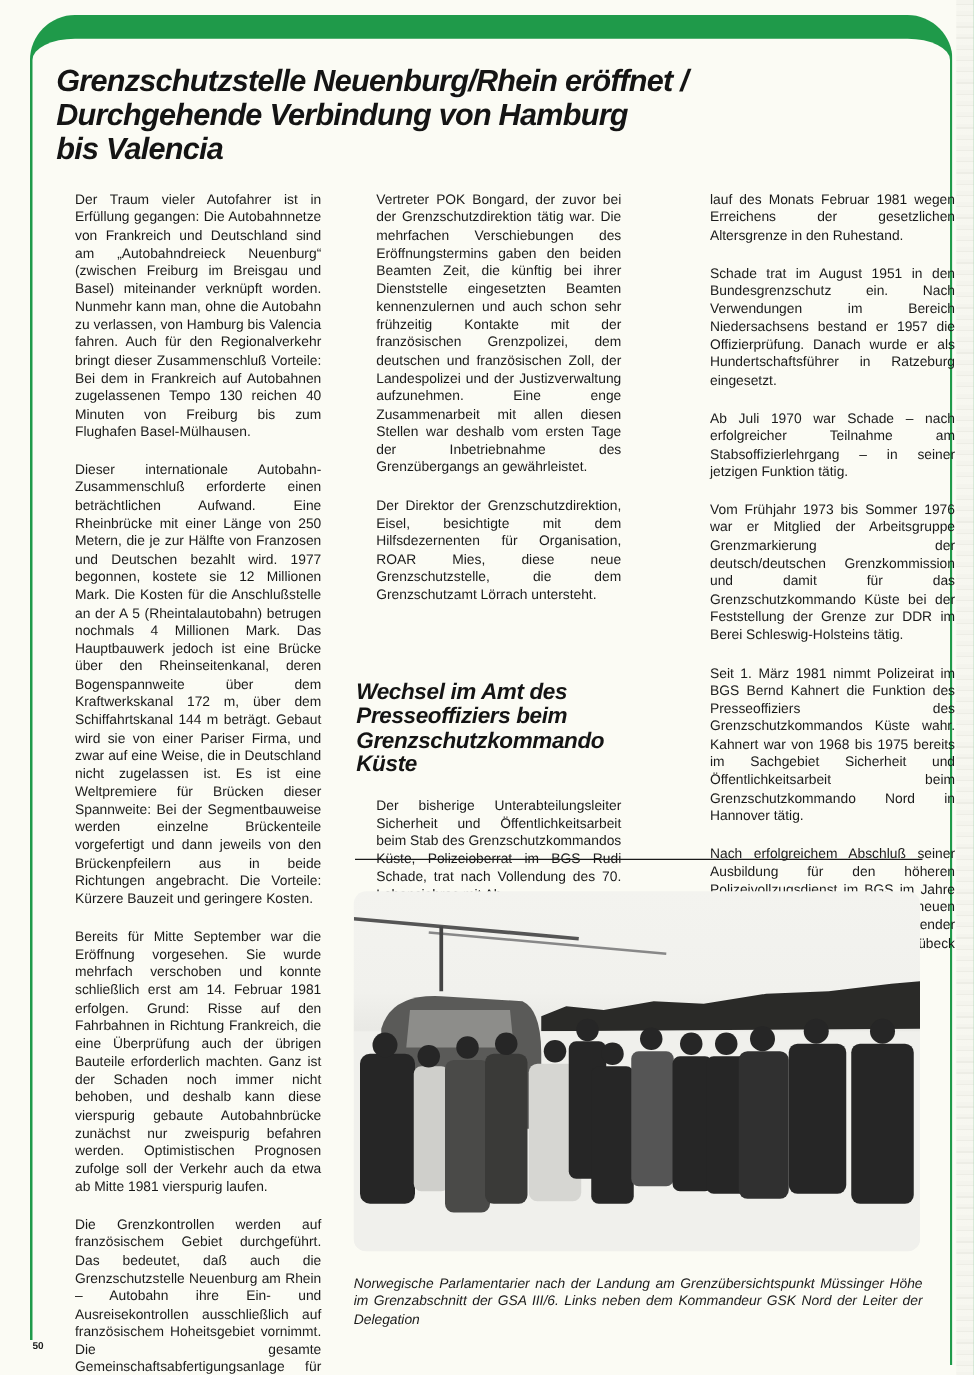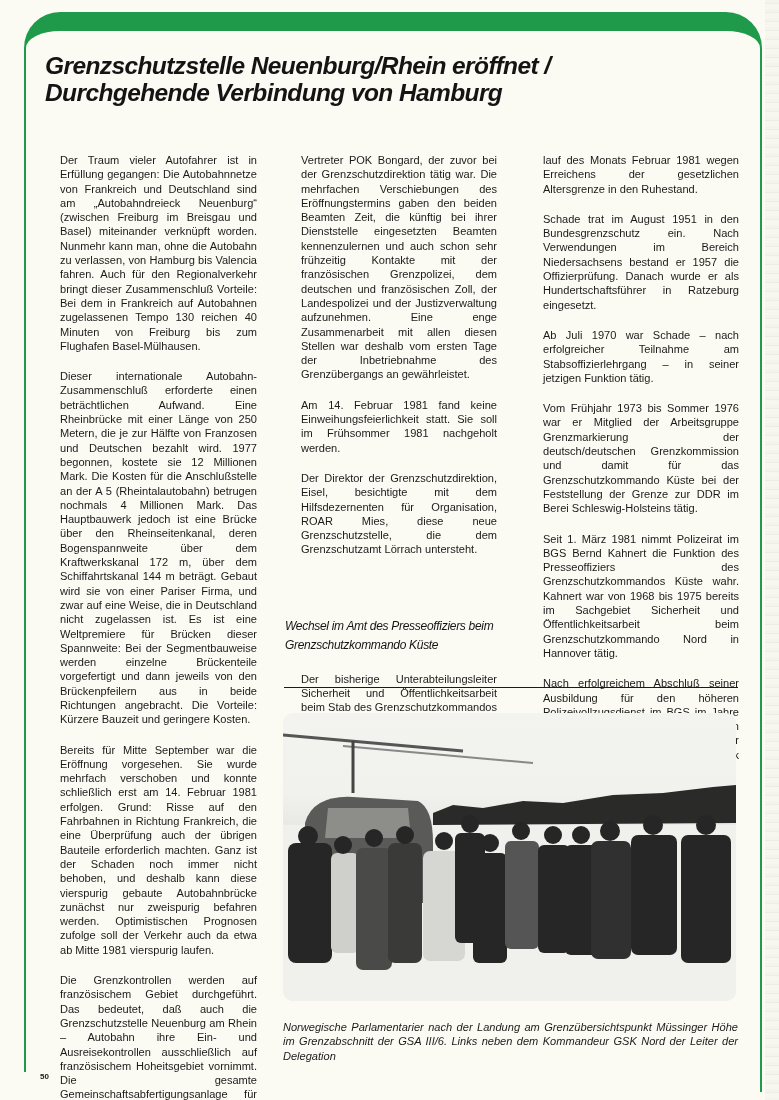--- a/index.html
+++ b/index.html
@@ -37,29 +37,29 @@
   }
   .col {
     position: absolute; top: 137px;
     font-size: 11.05px; line-height: 14.3px;
     text-align: justify;
   }
   .col p { margin: 16px; }
   .col p + p.gap { margin-top: 4px; }
   .col1 { left: 44px; width: 229px; }
   .col2 { left: 285px; width: 228px; }
-  .col3 { left: 527px; width: 228px; }
+  .col3 { left: 552px; width: 228px; }
   .subhead {
-    font-weight: 400; font-style: italic;
-    font-size: 12px; line-height: 19.5px; letter-spacing: -0.3px;
+    font-weight: 700; font-style: italic;
+    font-size: 18px; line-height: 19.5px; letter-spacing: -0.3px;
     text-align: left; color: #141414;
     margin: 60px 0 14px 0 !important;
   }
   .page-number {
-    position: absolute; left: 40px; top: 1072px; font-size: 8px; font-weight: 700;
+    position: absolute; left: 26px; top: 1072px; font-size: 8px; font-weight: 700;
   }
   .rule {
     position: absolute; left: 284px; top: 687px; width: 454px; height: 1px; background: #1a1a1a;
   }
   .photo {
     position: absolute; left: 283px; top: 713px; width: 453px; height: 288px;
     border-radius: 10px; overflow: hidden;
     background: linear-gradient(180deg, #f3f3ef 0%, #f1f1ed 28%, #e9e9e5 38%, #f2f2ee 52%, #eeeeea 100%);
   }
   .photo svg { display: block; }
@@ -71,33 +71,33 @@
 </head>
 <body>
 
 <div class="right-speckle"></div>
 <div class="frame"></div>
 <div class="frame-bottom-cut"></div>
 
 <h1 class="title">
   <span>Grenzschutzstelle Neuenburg/Rhein eröffnet /</span><br>
   <span>Durchgehende Verbindung von Hamburg</span><br>
+  <span>bis Valencia</span>
 </h1>
 
 <div class="col col1">
   <p>Der Traum vieler Autofahrer ist in Erfüllung gegangen: Die Autobahnnetze von Frankreich und Deutschland sind am „Autobahndreieck Neuenburg“ (zwischen Freiburg im Breisgau und Basel) miteinander verknüpft worden. Nunmehr kann man, ohne die Autobahn zu verlassen, von Hamburg bis Valencia fahren. Auch für den Regionalverkehr bringt dieser Zusammenschluß Vorteile: Bei dem in Frankreich auf Autobahnen zugelassenen Tempo 130 reichen 40 Minuten von Freiburg bis zum Flughafen Basel-Mülhausen.</p>
   <p>Dieser internationale Autobahn-Zusammenschluß erforderte einen beträchtlichen Aufwand. Eine Rheinbrücke mit einer Länge von 250 Metern, die je zur Hälfte von Franzosen und Deutschen bezahlt wird. 1977 begonnen, kostete sie 12 Millionen Mark. Die Kosten für die Anschlußstelle an der A 5 (Rheintalautobahn) betrugen nochmals 4 Millionen Mark. Das Hauptbauwerk jedoch ist eine Brücke über den Rheinseitenkanal, deren Bogenspannweite über dem Kraftwerkskanal 172 m, über dem Schiffahrtskanal 144 m beträgt. Gebaut wird sie von einer Pariser Firma, und zwar auf eine Weise, die in Deutschland nicht zugelassen ist. Es ist eine Weltpremiere für Brücken dieser Spannweite: Bei der Segmentbauweise werden einzelne Brückenteile vorgefertigt und dann jeweils von den Brückenpfeilern aus in beide Richtungen angebracht. Die Vorteile: Kürzere Bauzeit und geringere Kosten.</p>
   <p class="gap">Bereits für Mitte September war die Eröffnung vorgesehen. Sie wurde mehrfach verschoben und konnte schließlich erst am 14. Februar 1981 erfolgen. Grund: Risse auf den Fahrbahnen in Richtung Frankreich, die eine Überprüfung auch der übrigen Bauteile erforderlich machten. Ganz ist der Schaden noch immer nicht behoben, und deshalb kann diese vierspurig gebaute Autobahnbrücke zunächst nur zweispurig befahren werden. Optimistischen Prognosen zufolge soll der Verkehr auch da etwa ab Mitte 1981 vierspurig laufen.</p>
   <p>Die Grenzkontrollen werden auf französischem Gebiet durchgeführt. Das bedeutet, daß auch die Grenzschutzstelle Neuenburg am Rhein – Autobahn ihre Ein- und Ausreisekontrollen ausschließlich auf französischem Hoheitsgebiet vornimmt. Die gesamte Gemeinschaftsabfertigungsanlage für die französischen und deutschen Kontrollen besteht zunächst aus Behelfsbauten, die allerdings recht stabil ausgeführt sind und ausreichenden Raum für die beteiligten Dienststellen bieten. Warenverkehr ist zunächst nicht zugelassen. Die endgültigen Bauten sollen in etwa zwei Jahren fertiggestellt sein.</p>
   <p class="gap">Die Grenzschutzstelle hat eine Sollstärke von 27 Beamten. Leiter ist PHK Giese, bisher Leiter der GSSt Lauenburg, sein</p>
 </div>
 
 <div class="col col2">
   <p>Vertreter POK Bongard, der zuvor bei der Grenzschutzdirektion tätig war. Die mehrfachen Verschiebungen des Eröffnungstermins gaben den beiden Beamten Zeit, die künftig bei ihrer Dienststelle eingesetzten Beamten kennenzulernen und auch schon sehr frühzeitig Kontakte mit der französischen Grenzpolizei, dem deutschen und französischen Zoll, der Landespolizei und der Justizverwaltung aufzunehmen. Eine enge Zusammenarbeit mit allen diesen Stellen war deshalb vom ersten Tage der Inbetriebnahme des Grenzübergangs an gewährleistet.</p>
-  <p>Am 14. Februar 1981 fand keine Einweihungsfeierlichkeit statt. Sie soll im Frühsommer 1981 nachgeholt werden.</p>
   <p>Der Direktor der Grenzschutzdirektion, Eisel, besichtigte mit dem Hilfsdezernenten für Organisation, ROAR Mies, diese neue Grenzschutzstelle, die dem Grenzschutzamt Lörrach untersteht.</p>
   <p class="subhead">Wechsel im Amt des Presseoffiziers beim Grenzschutzkommando Küste</p>
   <p>Der bisherige Unterabteilungsleiter Sicherheit und Öffentlichkeitsarbeit beim Stab des Grenzschutzkommandos Küste, Polizeioberrat im BGS Rudi Schade, trat nach Vollendung des 70. Lebensjahres mit Ab-</p>
 </div>
 
 <div class="col col3">
   <p>lauf des Monats Februar 1981 wegen Erreichens der gesetzlichen Altersgrenze in den Ruhestand.</p>
   <p>Schade trat im August 1951 in den Bundesgrenzschutz ein. Nach Verwendungen im Bereich Niedersachsens bestand er 1957 die Offizierprüfung. Danach wurde er als Hundertschaftsführer in Ratzeburg eingesetzt.</p>
   <p>Ab Juli 1970 war Schade – nach erfolgreicher Teilnahme am Stabsoffizierlehrgang – in seiner jetzigen Funktion tätig.</p>
   <p class="gap">Vom Frühjahr 1973 bis Sommer 1976 war er Mitglied der Arbeitsgruppe Grenzmarkierung der deutsch/deutschen Grenzkommission und damit für das Grenzschutzkommando Küste bei der Feststellung der Grenze zur DDR im Berei Schleswig-Holsteins tätig.</p>

